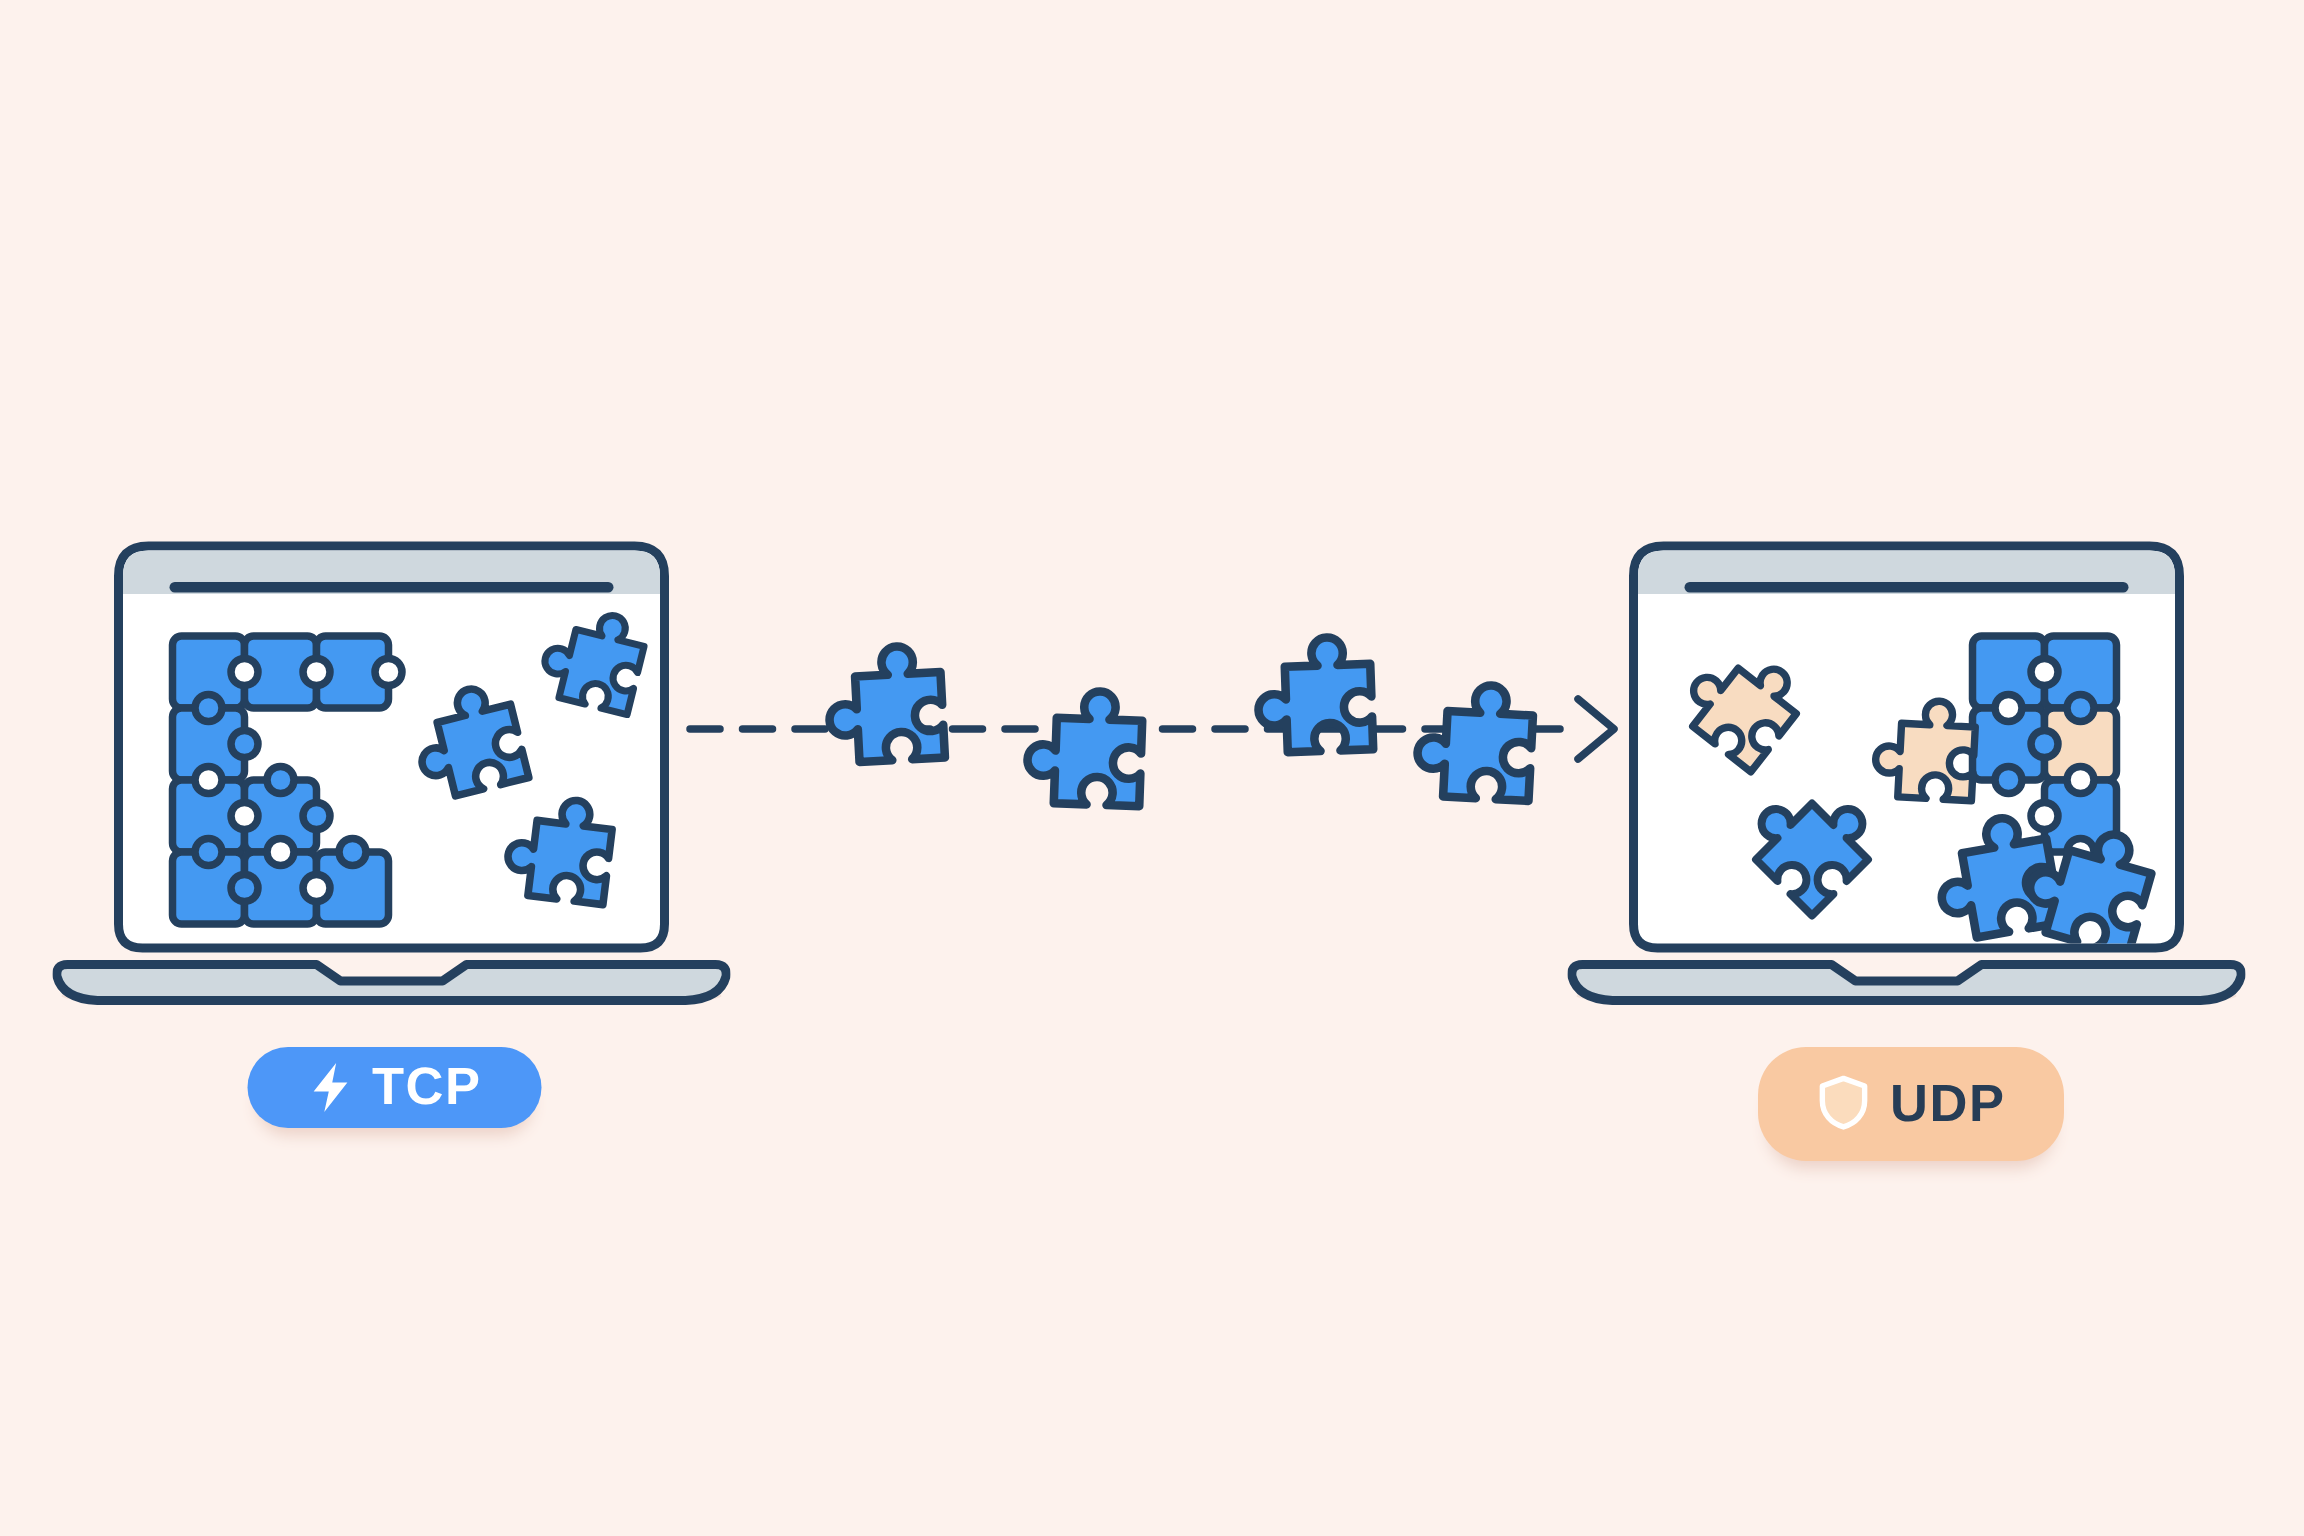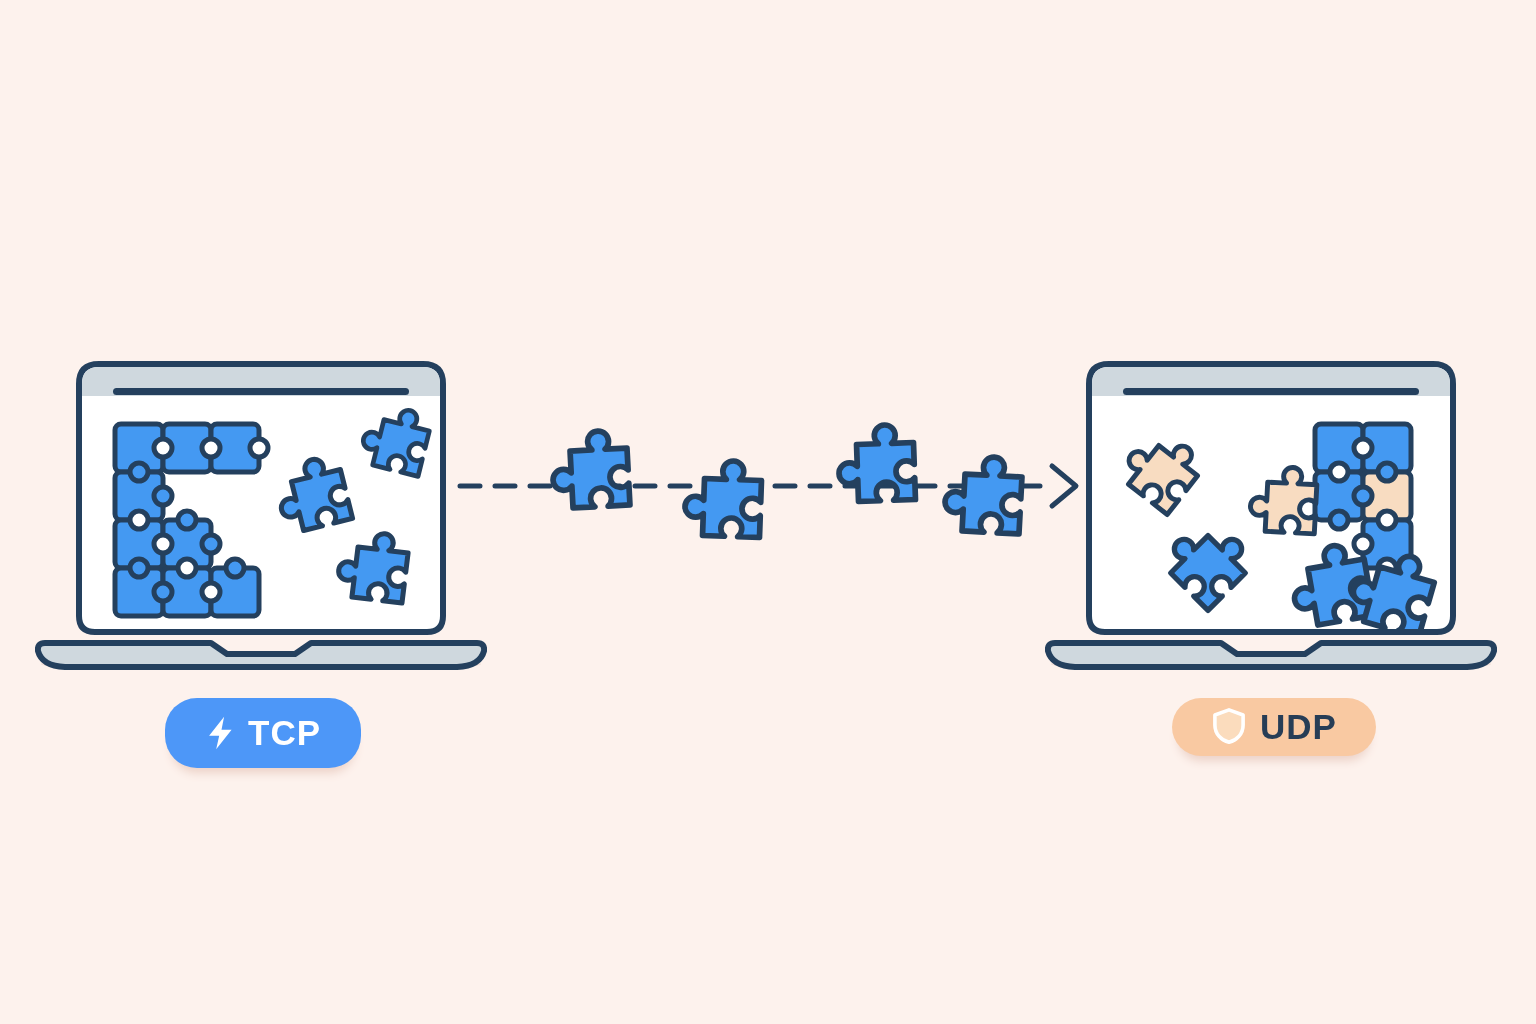--- a/index.html
+++ b/index.html
@@ -22,23 +22,23 @@
   .hole{fill:#ffffff;stroke:var(--outline);stroke-width:5;}
   .pz{fill:var(--packet-blue);stroke:var(--outline);stroke-width:6;
       stroke-linejoin:round;stroke-linecap:round;}
   .pz.peach{fill:var(--packet-peach);}
   .dash{stroke:var(--outline);stroke-width:5;stroke-linecap:round;stroke-dasharray:20 15;}
   .arrowhead{fill:none;stroke:var(--outline);stroke-width:5;stroke-linecap:round;stroke-linejoin:round;}
 
   .badge{position:absolute;display:flex;align-items:center;justify-content:center;gap:13px;
          border-radius:32px;font-weight:700;font-size:35px;letter-spacing:1px;
          box-shadow:0 11px 10px -6px #ecd2c8;}
-  .badge.tcp{left:165px;top:698px;width:196px;height:70px;
+  .badge.tcp{left:165px;top:698px;width:196px;height:54px;
              background:var(--tcp-badge-bg);color:var(--tcp-badge-text);}
-  .badge.udp{left:1172px;top:698px;width:204px;height:58px;
+  .badge.udp{left:1172px;top:698px;width:204px;height:76px;
              background:var(--udp-badge-bg);color:var(--udp-badge-text);text-align:right;}
   .badge svg{display:block;}
 </style>
 </head>
 <body>
 
 <div class="scene">
 
   <svg width="0" height="0" style="position:absolute">
     <defs>

